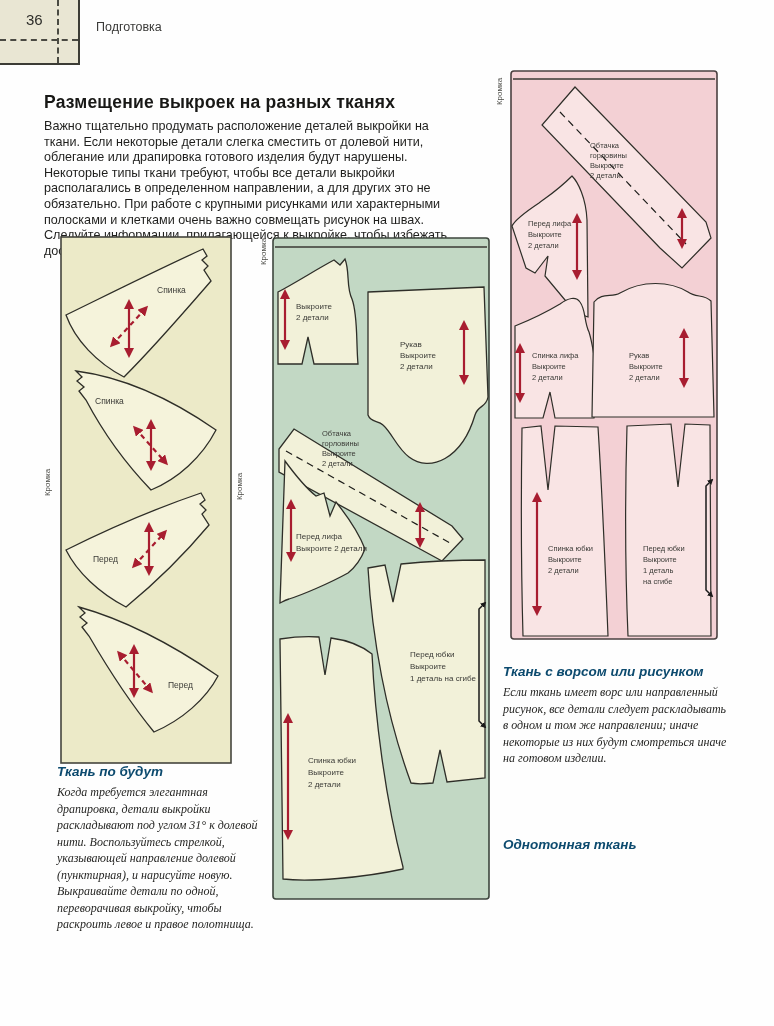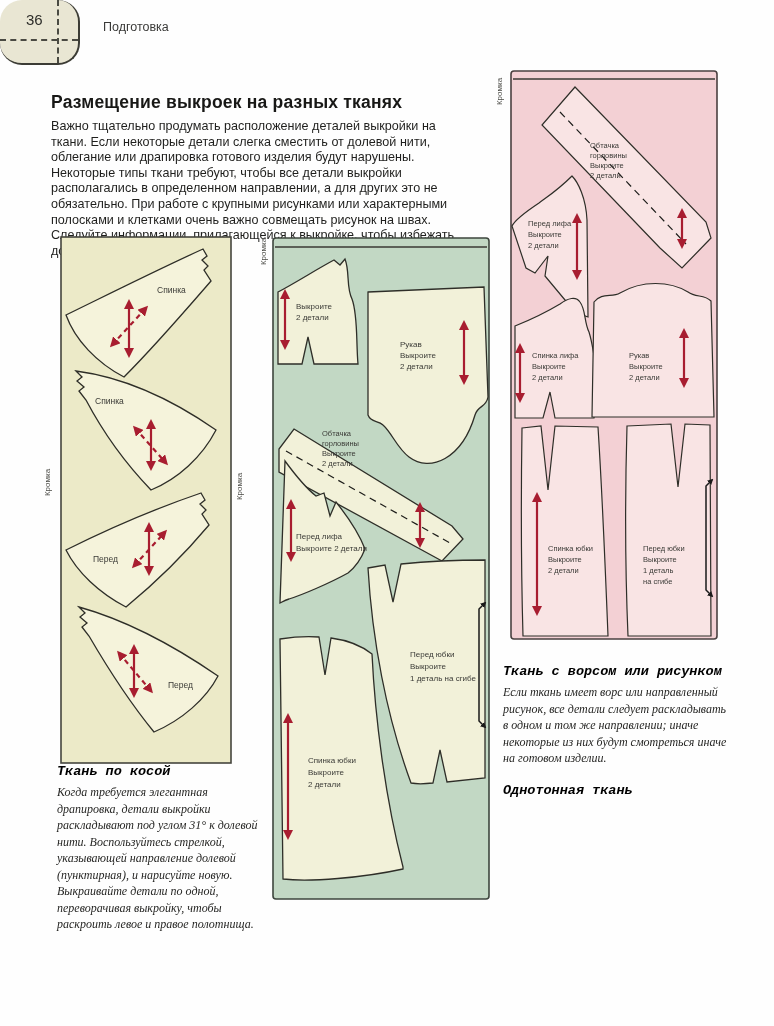--- a/index.html
+++ b/index.html
@@ -1,42 +1,42 @@
 <!DOCTYPE html>
 <html><head>
 <meta charset="utf-8">
 <style>
   html,body{margin:0;padding:0;background:#ffffff;}
   .page{position:relative;width:774px;height:1026px;background:#fefefe;overflow:hidden;
         font-family:"Liberation Sans",sans-serif;color:#1f1f1d;}
 
   
   .corner-box{position:absolute;left:0;top:0;width:78px;height:63px;background:#E9E6D3;
-              border-right:2px solid #3c3c35;border-bottom:2px solid #3c3c35;border-radius:22px;}
+              border-right:2px solid #3c3c35;border-bottom:2px solid #3c3c35;}
   .corner-box .dash-h{position:absolute;left:0;top:39px;width:100%;border-top:2px dashed #4a4a42;}
   .corner-box .dash-v{position:absolute;left:57px;top:0;height:100%;border-left:2px dashed #4a4a42;}
   .corner-box .pnum{position:absolute;left:26px;top:11px;font-size:15px;color:#2e2e2a;}
 
-  .running-head{position:absolute;left:103px;top:20px;font-size:12.5px;color:#3a3a38;}
-
-  .intro{position:absolute;left:51px;top:92px;width:420px;}
+  .running-head{position:absolute;left:96px;top:20px;font-size:12.5px;color:#3a3a38;}
+
+  .intro{position:absolute;left:44px;top:92px;width:420px;}
   .intro h1{margin:0;font-size:17.5px;line-height:20px;font-weight:bold;letter-spacing:.2px;color:#181816;}
   .intro p{margin:7px 0 0 0;font-size:12.6px;line-height:15.6px;color:#1f1f1d;}
 
   svg.panel{position:absolute;display:block;}
   .selvage{position:absolute;width:44px;text-align:center;font-size:8px;color:#4a4a45;
            transform:rotate(-90deg);transform-origin:center;}
 
   .section{position:absolute;font-family:"Liberation Serif",serif;}
-  .section h2{margin:0;font-size:13.5px;font-weight:bold;font-style:italic;color:#000000;
-              font-family:Liberation Mono, monospace;}
+  .section h2{margin:0;font-size:13.5px;font-weight:bold;font-style:italic;color:#0c4a6e;
+              font-family:Liberation Sans, sans-serif;}
   .section p{margin:5px 0 0 0;font-size:12px;font-style:italic;line-height:16.5px;color:#262624;}
   .s1{left:57px;top:764px;width:205px;}
   .s2{left:503px;top:664px;width:225px;}
-  .s3{left:503px;top:783px;width:225px;}
+  .s3{left:503px;top:837px;width:225px;}
 
   .piece{fill:#F5F3DB;stroke:#2e2e28;stroke-width:1.3;}
   .pieceM{fill:#F2F1D9;stroke:#2e2e28;stroke-width:1.3;}
   .pieceR{fill:#F9E4E4;stroke:#2e2e28;stroke-width:1.2;}
   .plabel{font-family:"Liberation Sans",sans-serif;fill:#3a3a36;}
   .arrow{stroke:#A81D30;stroke-width:2.2;fill:none;}
   .dashline{stroke:#1d1d1a;stroke-width:1.2;fill:none;stroke-dasharray:7 5;}
   .bracket{stroke:#1a1a1a;stroke-width:1.5;fill:none;}
   .foldline{stroke:#3a3a34;stroke-width:1.6;}
 </style>
@@ -194,21 +194,21 @@
     <text class="plabel" font-size="7.5" x="133" y="514">на сгибе</text>
     <path class="bracket" d="M 202,410 L 196,416 L 196,520 L 202,526" marker-start="url(#bkR)" marker-end="url(#bkR)"></path>
   </svg>
 
   <div class="selvage" style="left:25px;top:478px;">Кромка</div>
   <div class="selvage" style="left:217px;top:482px;">Кромка</div>
   <div class="selvage" style="left:241px;top:247px;">Кромка</div>
   <div class="selvage" style="left:477px;top:87px;">Кромка</div>
 
   <div class="section s1">
-    <h2>Ткань по косой</h2>
+    <h2>Ткань по будут</h2>
     <p>Когда требуется элегантная драпировка, детали выкройки раскладывают под углом 31° к долевой нити. Воспользуйтесь стрелкой, указывающей направление долевой (пунктирная), и нарисуйте новую. Выкраивайте детали по одной, переворачивая выкройку, чтобы раскроить левое и правое полотнища.</p>
   </div>
   <div class="section s2">
     <h2>Ткань с ворсом или рисунком</h2>
     <p>Если ткань имеет ворс или направленный рисунок, все детали следует раскладывать в одном и том же направлении; иначе некоторые из них будут смотреться иначе на готовом изделии.</p>
   </div>
   <div class="section s3">
     <h2>Однотонная ткань</h2>
   </div>
 

